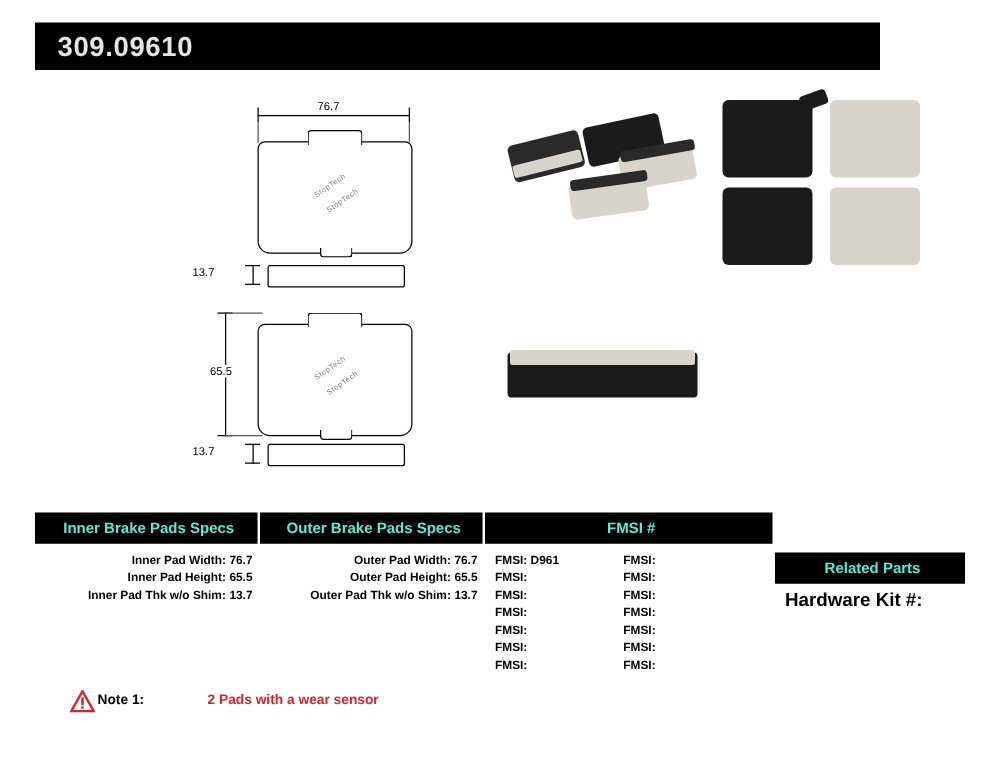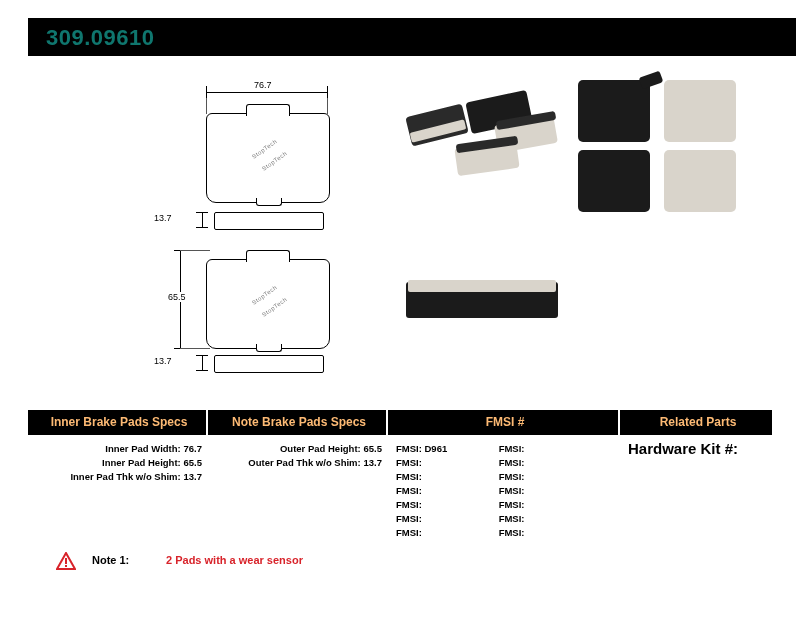--- a/index.html
+++ b/index.html
@@ -20,24 +20,24 @@
     left: 0; top: 0;
     width: 800px;
     height: 619px;
   }
 
   
   .header {
     position: absolute;
     left: 28px;
     top: 18px;
-    width: 768px;
+    width: 676px;
     height: 38px;
     background: #000000;
-    color: #0f766e;
+    color: #e5e5e5;
   }
   .header .part-number {
     position: absolute;
     left: 18px;
     top: 7px;
     font-size: 22px;
     font-weight: bold;
     letter-spacing: 0.5px;
   }
   .header .product-type {
@@ -102,21 +102,21 @@
     left: 28px;
     top: 410px;
     width: 744px;
   }
   .spec-col {
     position: absolute;
     top: 0;
   }
   .spec-head {
     background: #000000;
-    color: #fdba74;
+    color: #5eead4;
     text-align: center;
     font-size: 12px;
     font-weight: bold;
     padding: 5px 0 6px 4px;
   }
   .spec-body {
     padding-top: 7px;
     font-size: 10px;
   }
   .spec-row {
@@ -170,21 +170,21 @@
     width: 500px;
   }
   .note-row {
     position: relative;
     height: 22px;
     font-size: 11px;
     font-weight: bold;
   }
   .note-label {
     position: absolute;
-    left: 42px;
+    left: 28px;
     top: 2px;
   }
   .note-value {
     position: absolute;
     left: 116px;
     top: 2px;
     color: #d8232a;
   }
   .warn-icon {
     position: absolute;
@@ -283,22 +283,26 @@
           <span class="val">65.5</span>
         </div>
         <div class="spec-row right-align">
           <span class="lbl">Inner Pad Thk w/o Shim:</span>
           <span class="val">13.7</span>
         </div>
       </div>
     </div>
 
     <div class="spec-col" style="left:180px; width:178px;">
-      <div class="spec-head">Note Brake Pads Specs</div>
+      <div class="spec-head">Outer Brake Pads Specs</div>
       <div class="spec-body">
+        <div class="spec-row right-align">
+          <span class="lbl">Outer Pad Width:</span>
+          <span class="val">76.7</span>
+        </div>
         <div class="spec-row right-align">
           <span class="lbl">Outer Pad Height:</span>
           <span class="val">65.5</span>
         </div>
         <div class="spec-row right-align">
           <span class="lbl">Outer Pad Thk w/o Shim:</span>
           <span class="val">13.7</span>
         </div>
       </div>
     </div>
@@ -330,21 +334,21 @@
           <span class="c1">FMSI:</span>
           <span class="c2">FMSI:</span>
         </div>
         <div class="fmsi-row">
           <span class="c1">FMSI:</span>
           <span class="c2">FMSI:</span>
         </div>
       </div>
     </div>
 
-    <div class="spec-col" style="left:592px; width:152px;">
+    <div class="spec-col" style="left:592px; width:152px;margin-top:32px;">
       <div class="spec-head">Related Parts</div>
       <div class="related-body">
         <div class="spec-row">
           <span>Hardware Kit #:</span>
         </div>
       </div>
     </div>
 
   </div>
 

